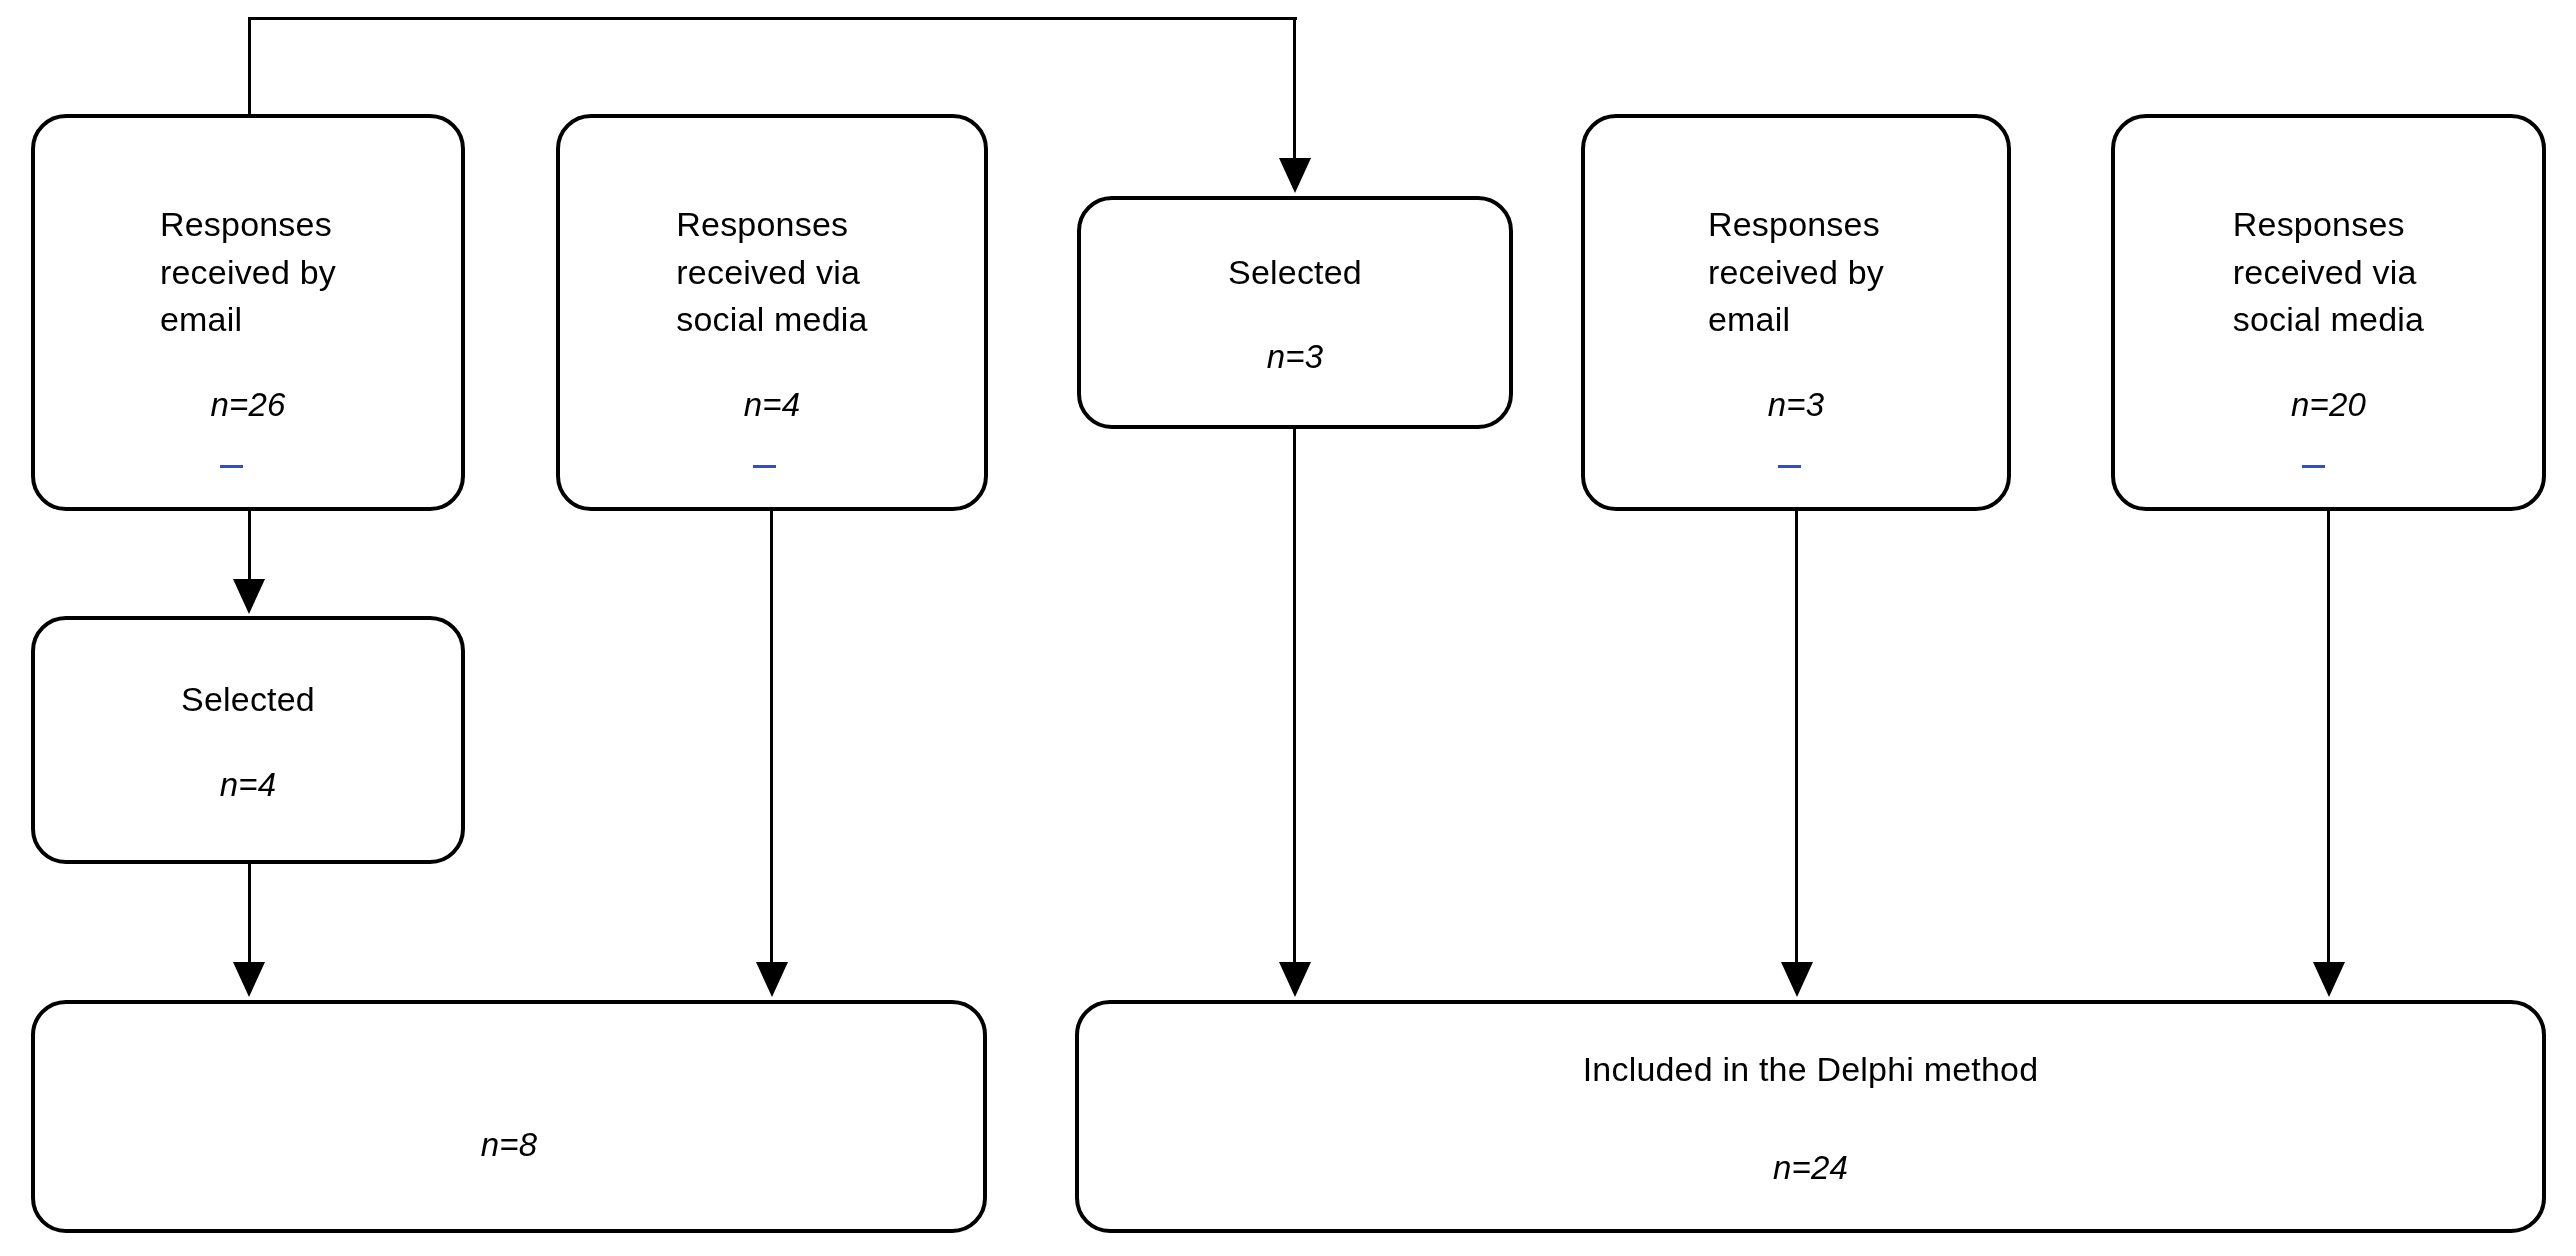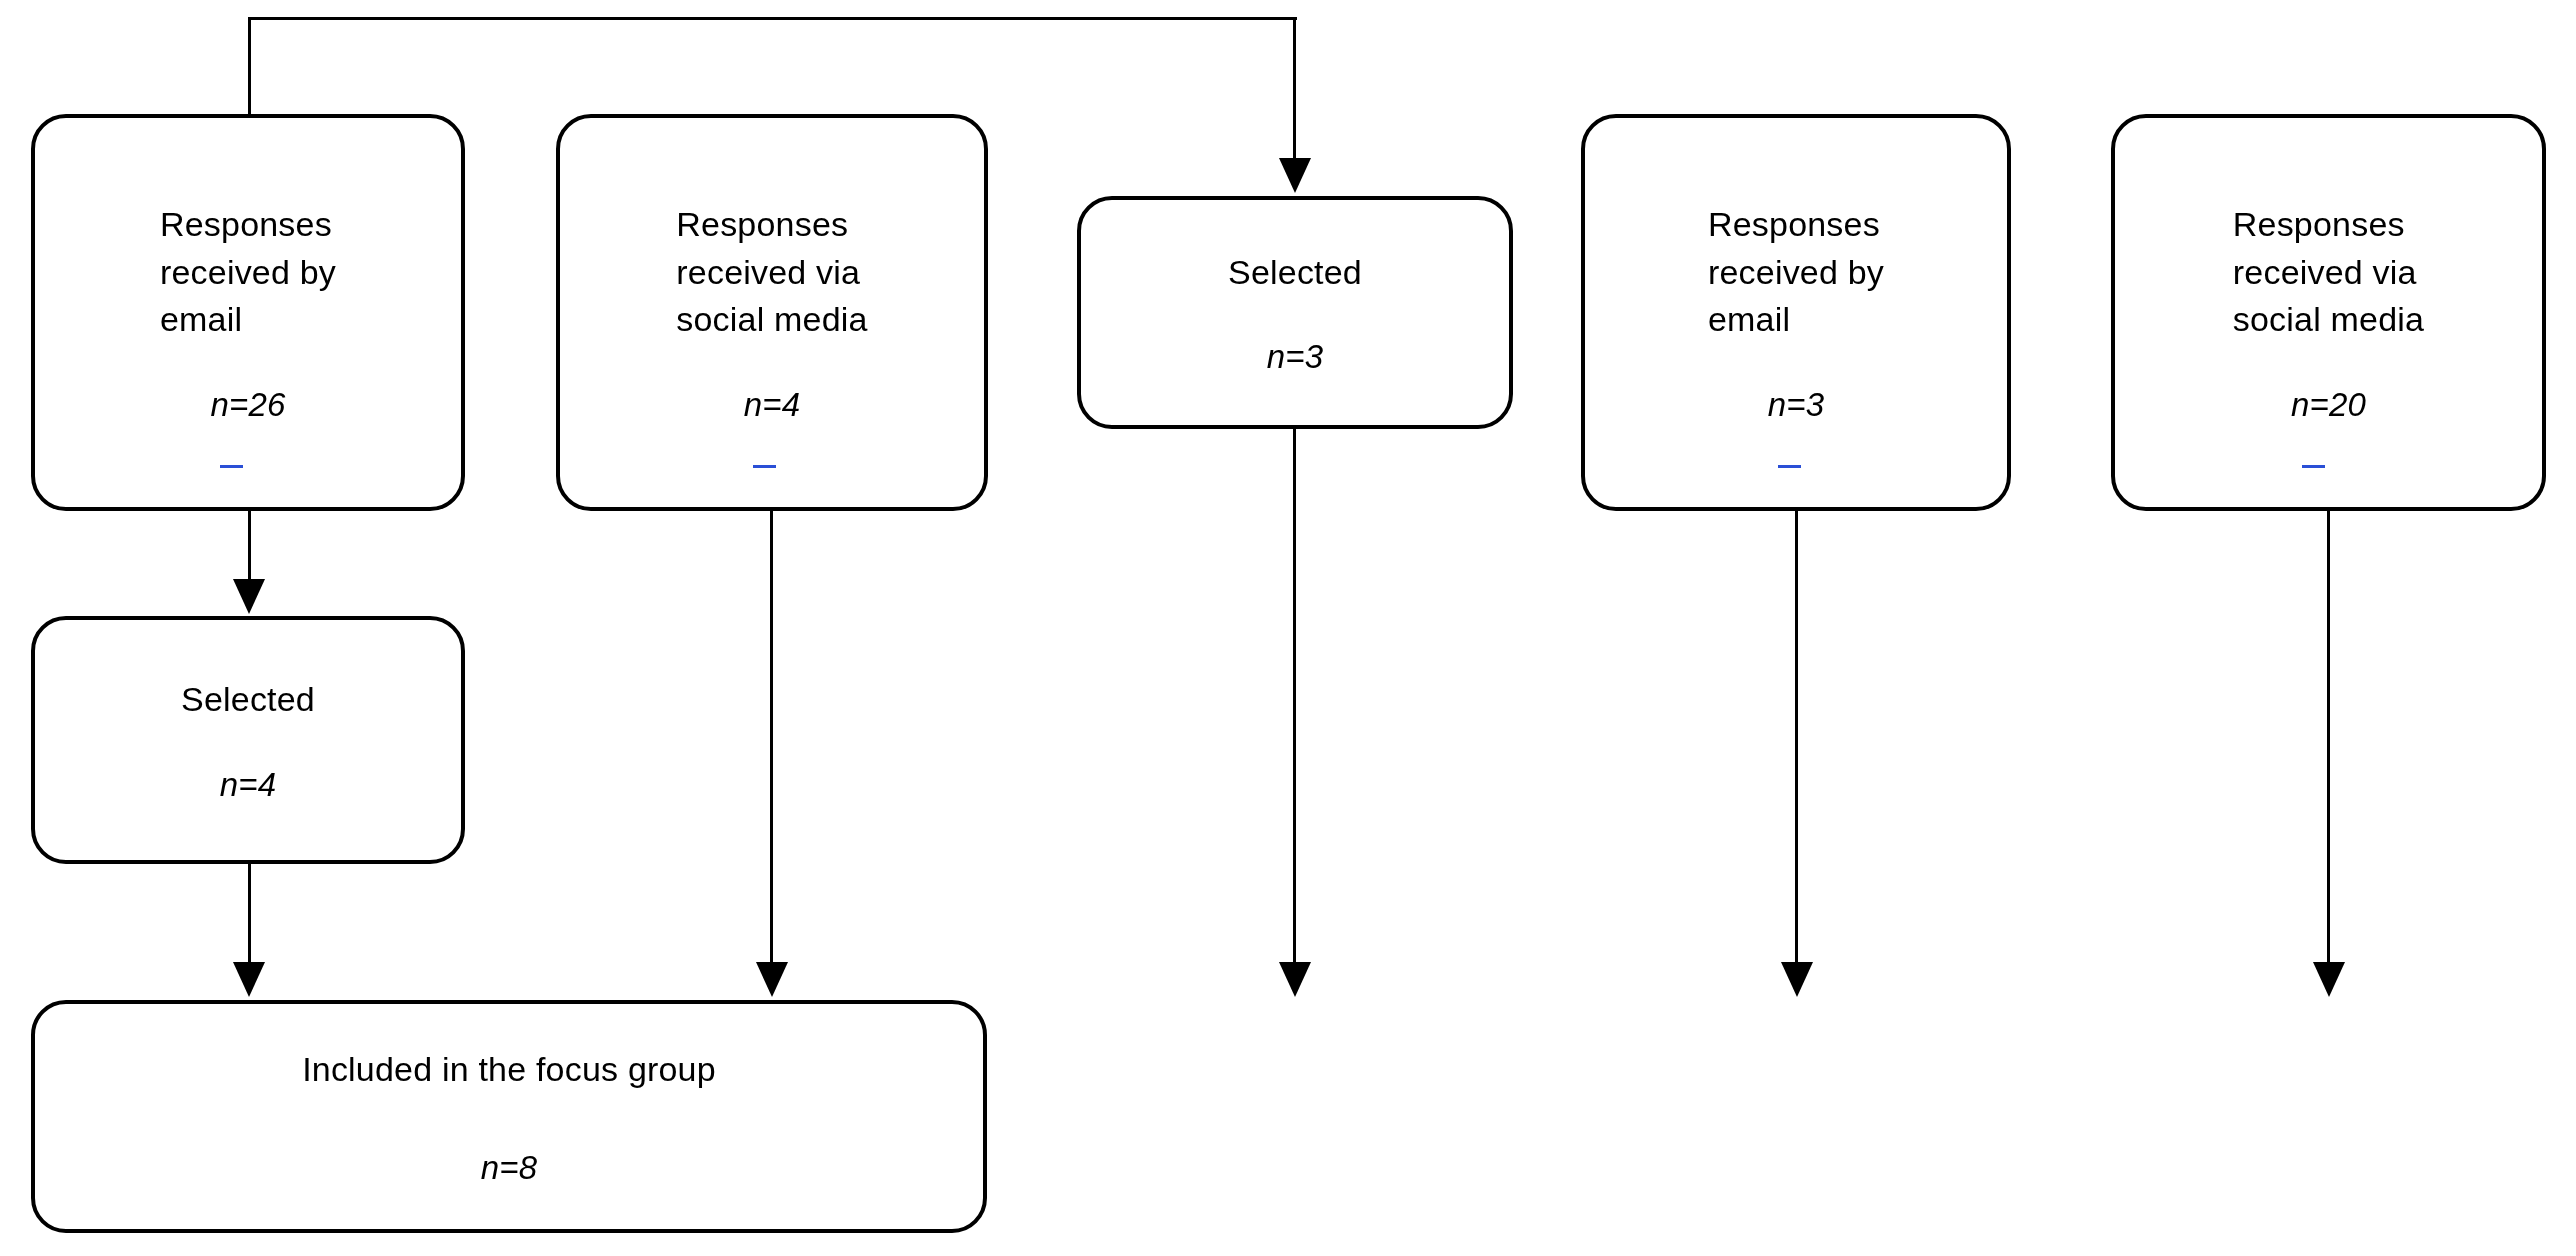--- a/index.html
+++ b/index.html
@@ -143,19 +143,22 @@
     <div class="count">n=20</div>
   </div>
   <div class="spellmark" style="left:2302px; top:465px; width:23px;"></div>
 
   <div class="node" style="left:31px; top:616px; width:434px; height:248px;">
     <div class="title">Selected</div>
     <div class="count">n=4</div>
   </div>
 
   <div class="node wide" style="left:31px; top:1000px; width:956px; height:233px;">
-    <div class="title">Included in the focus group</div>
     <div class="count">n=8</div>
   </div>
 
+  <div class="node wide" style="left:1075px; top:1000px; width:1471px; height:233px;">
+    <div class="title">Included in the Delphi method</div>
+    <div class="count">n=24</div>
+  </div>
 
 </div>
 
 
 </body></html>

